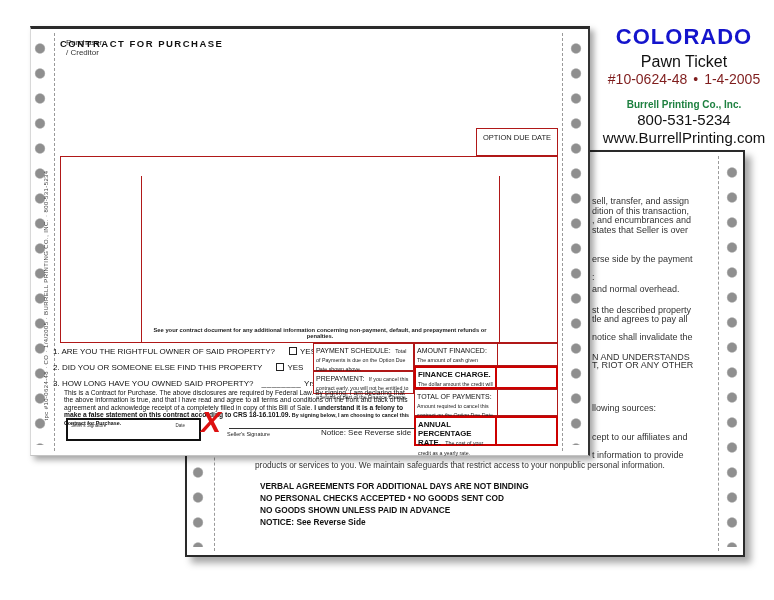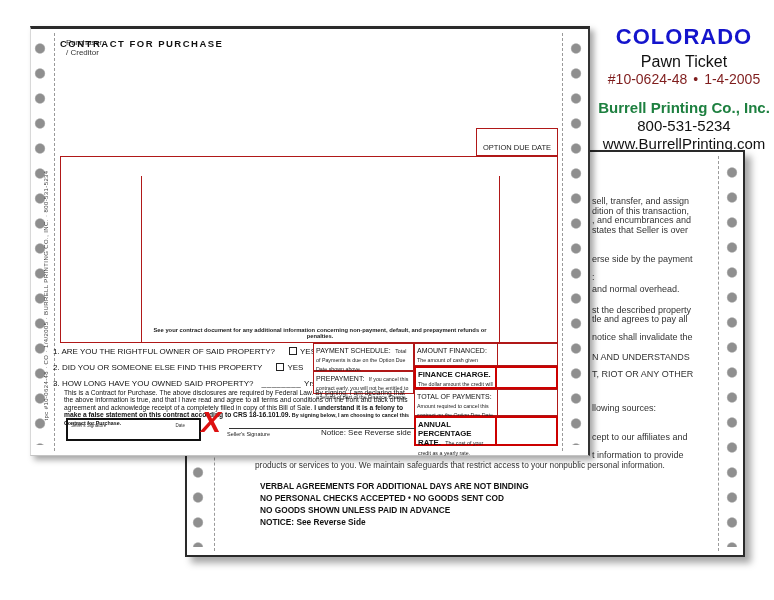--- a/index.html
+++ b/index.html
@@ -18,33 +18,33 @@
   .holes{position:absolute;width:12px;background-image:radial-gradient(circle at 6px 12.5px,#8f8f8f 0 4.2px,#bcbcbc 4.9px,rgba(0,0,0,0) 5.6px);
          background-size:12px 25px;background-repeat:repeat-y;}
   .perf{position:absolute;top:4px;bottom:4px;width:0;border-left:1px dashed #9a9a9a;}
 
   
   .brand{position:absolute;left:598px;top:24px;width:172px;text-align:center;}
   .brand .state{font-size:22px;font-weight:bold;color:#1414cc;letter-spacing:1px;}
   .brand .product{font-size:16px;color:#111;margin-top:3px;}
   .brand .ticketline{font-size:14px;color:#7f1d1d;margin-top:0;}
   .brand .ticketline .bull{padding:0 6px;}
-  .brand .company{font-size:15px;font-weight:bold;color:#1e8040;margin-top:12px;}
+  .brand .company{font-size:10px;font-weight:bold;color:#1e8040;margin-top:12px;}
   .brand .phone{font-size:15px;color:#111;margin-top:1px;}
   .brand .website{font-size:15px;color:#111;margin-top:1px;}
 
   
   .purchaser{position:absolute;left:35px;top:9px;font-size:8px;line-height:10px;color:#333;}
   .f-title{position:absolute;left:29px;top:9px;width:498px;text-align:left;
            font-size:9.5px;font-weight:bold;letter-spacing:1.5px;color:#111;}
   .edge-text{position:absolute;left:-134px;top:262px;width:300px;height:9px;text-align:center;
              transform:rotate(-90deg);font-size:6px;color:#444;letter-spacing:0.4px;white-space:nowrap;}
 
   .option-box{position:absolute;left:445px;top:99px;width:82px;height:28px;border:1.5px solid #b01818;
-              box-sizing:border-box;font-size:7.5px;text-align:center;padding-top:14px;color:#222;}
+              box-sizing:border-box;font-size:7.5px;text-align:center;padding-top:4px;color:#222;}
   .f-table{position:absolute;left:29px;top:127px;width:498px;height:187px;border:1.5px solid #b01818;box-sizing:border-box;}
   .f-thead{position:absolute;left:0;top:0;right:0;height:19px;border-bottom:1px solid #b01818;display:flex;}
   .th{box-sizing:border-box;display:flex;align-items:center;justify-content:center;font-size:8.5px;color:#222;}
   .th.item{width:80px;border-right:1px solid #b01818;}
   .th.desc{width:358px;border-right:1px solid #b01818;}
   .th.amount{flex:1;}
   .desc-note{font-size:5.5px;font-weight:bold;margin-left:3px;}
   .colline{position:absolute;top:19px;bottom:0;width:0;border-left:1px solid #b01818;}
   .tfoot-note{position:absolute;left:80px;bottom:3px;width:358px;text-align:center;font-size:5.8px;font-weight:bold;color:#222;}
 
@@ -104,21 +104,21 @@
     <div class="frag" style="top:54px">dition of this transaction,</div>
     <div class="frag" style="top:63px">, and encumbrances and</div>
     <div class="frag" style="top:73px">states that Seller is over</div>
     <div class="frag" style="top:102px">erse side by the payment</div>
     <div class="frag" style="top:120px">:</div>
     <div class="frag" style="top:132px">and normal overhead.</div>
     <div class="frag" style="top:153px">st the described property</div>
     <div class="frag" style="top:162px">tle and agrees to pay all</div>
     <div class="frag" style="top:180px">notice shall invalidate the</div>
     <div class="frag" style="top:200px">N AND UNDERSTANDS</div>
-    <div class="frag" style="top:217px">T, RIOT OR ANY OTHER</div>
+    <div class="frag" style="top:208px">T, RIOT OR ANY OTHER</div>
     <div class="frag" style="top:251px">llowing sources:</div>
     <div class="frag" style="top:280px">cept to our affiliates and</div>
     <div class="frag" style="top:298px">t information to provide</div>
 
     <div class="privacy">products or services to you. We maintain safeguards that restrict access to your nonpublic personal information.</div>
     <div class="notice" style="top:329px">VERBAL AGREEMENTS FOR ADDITIONAL DAYS ARE NOT BINDING</div>
     <div class="notice" style="top:341px">NO PERSONAL CHECKS ACCEPTED • NO GOODS SENT COD</div>
     <div class="notice" style="top:353px">NO GOODS SHOWN UNLESS PAID IN ADVANCE</div>
     <div class="notice" style="top:365px">NOTICE: See Reverse Side</div>
   </div>

